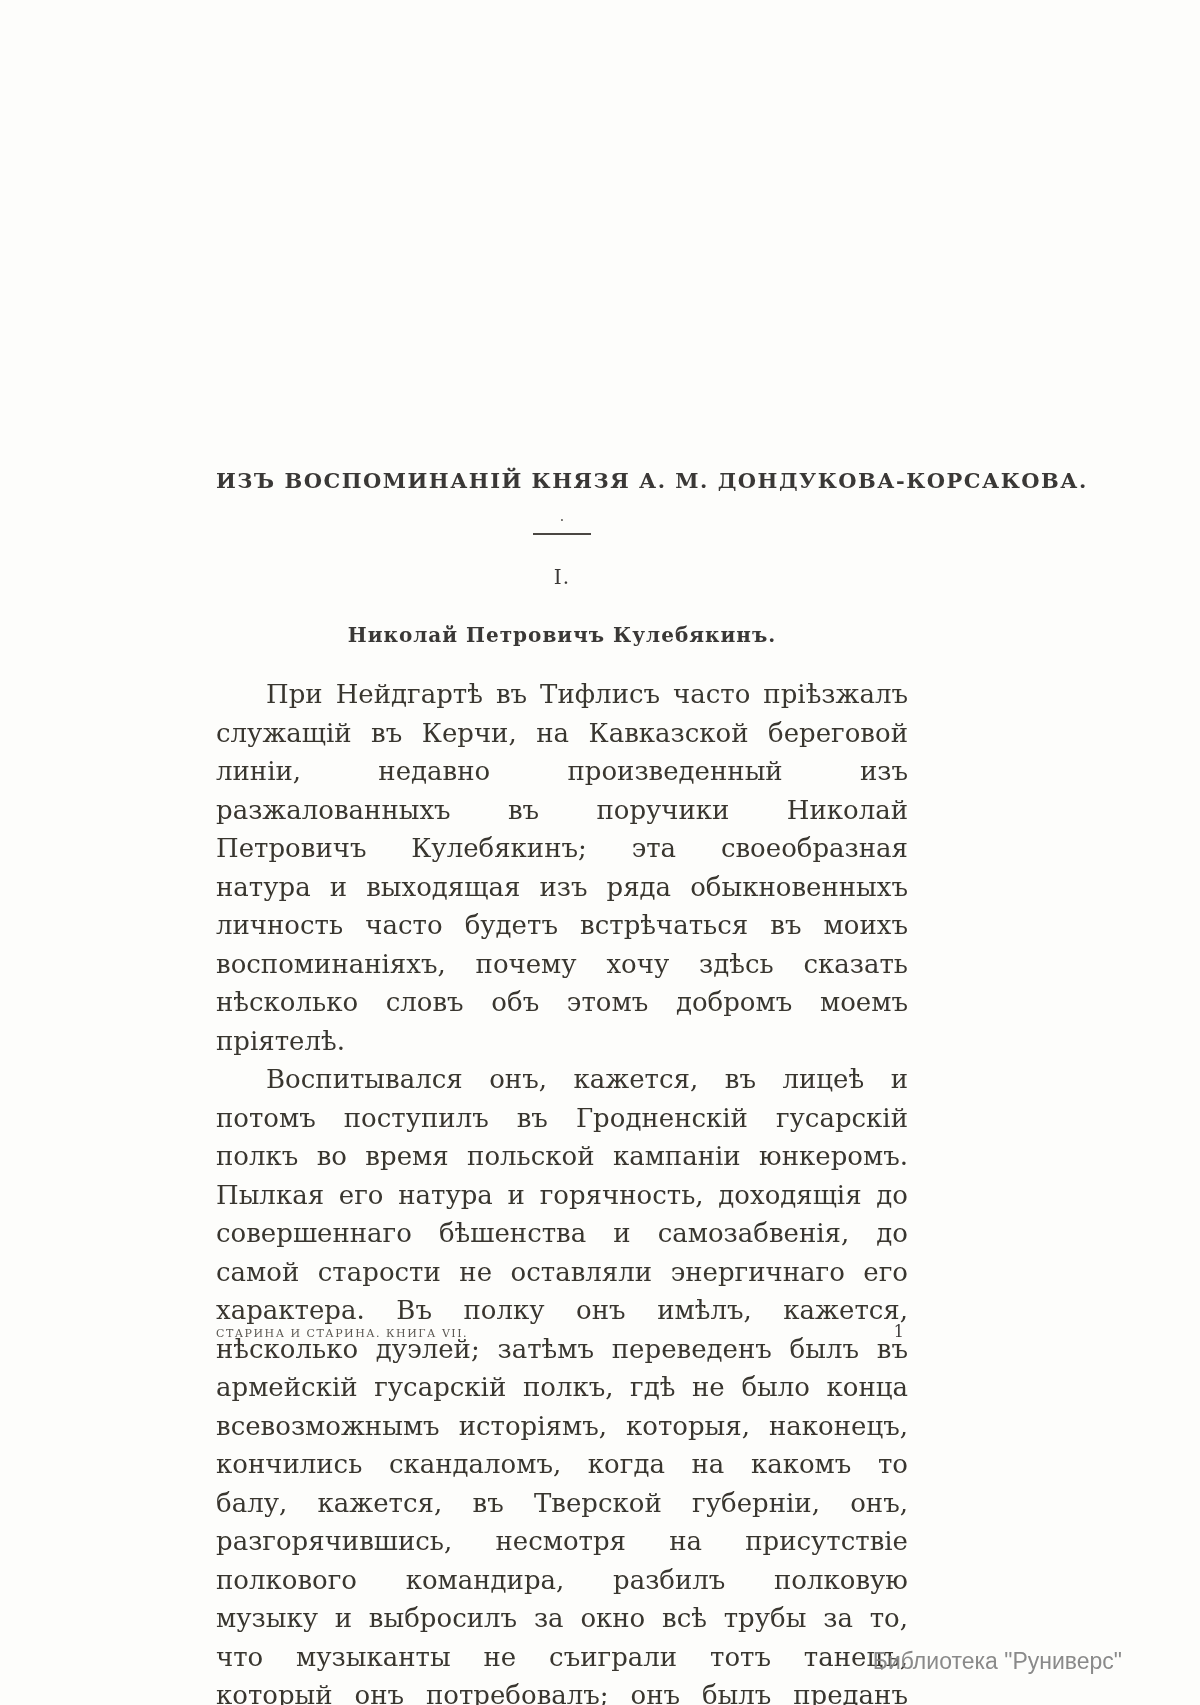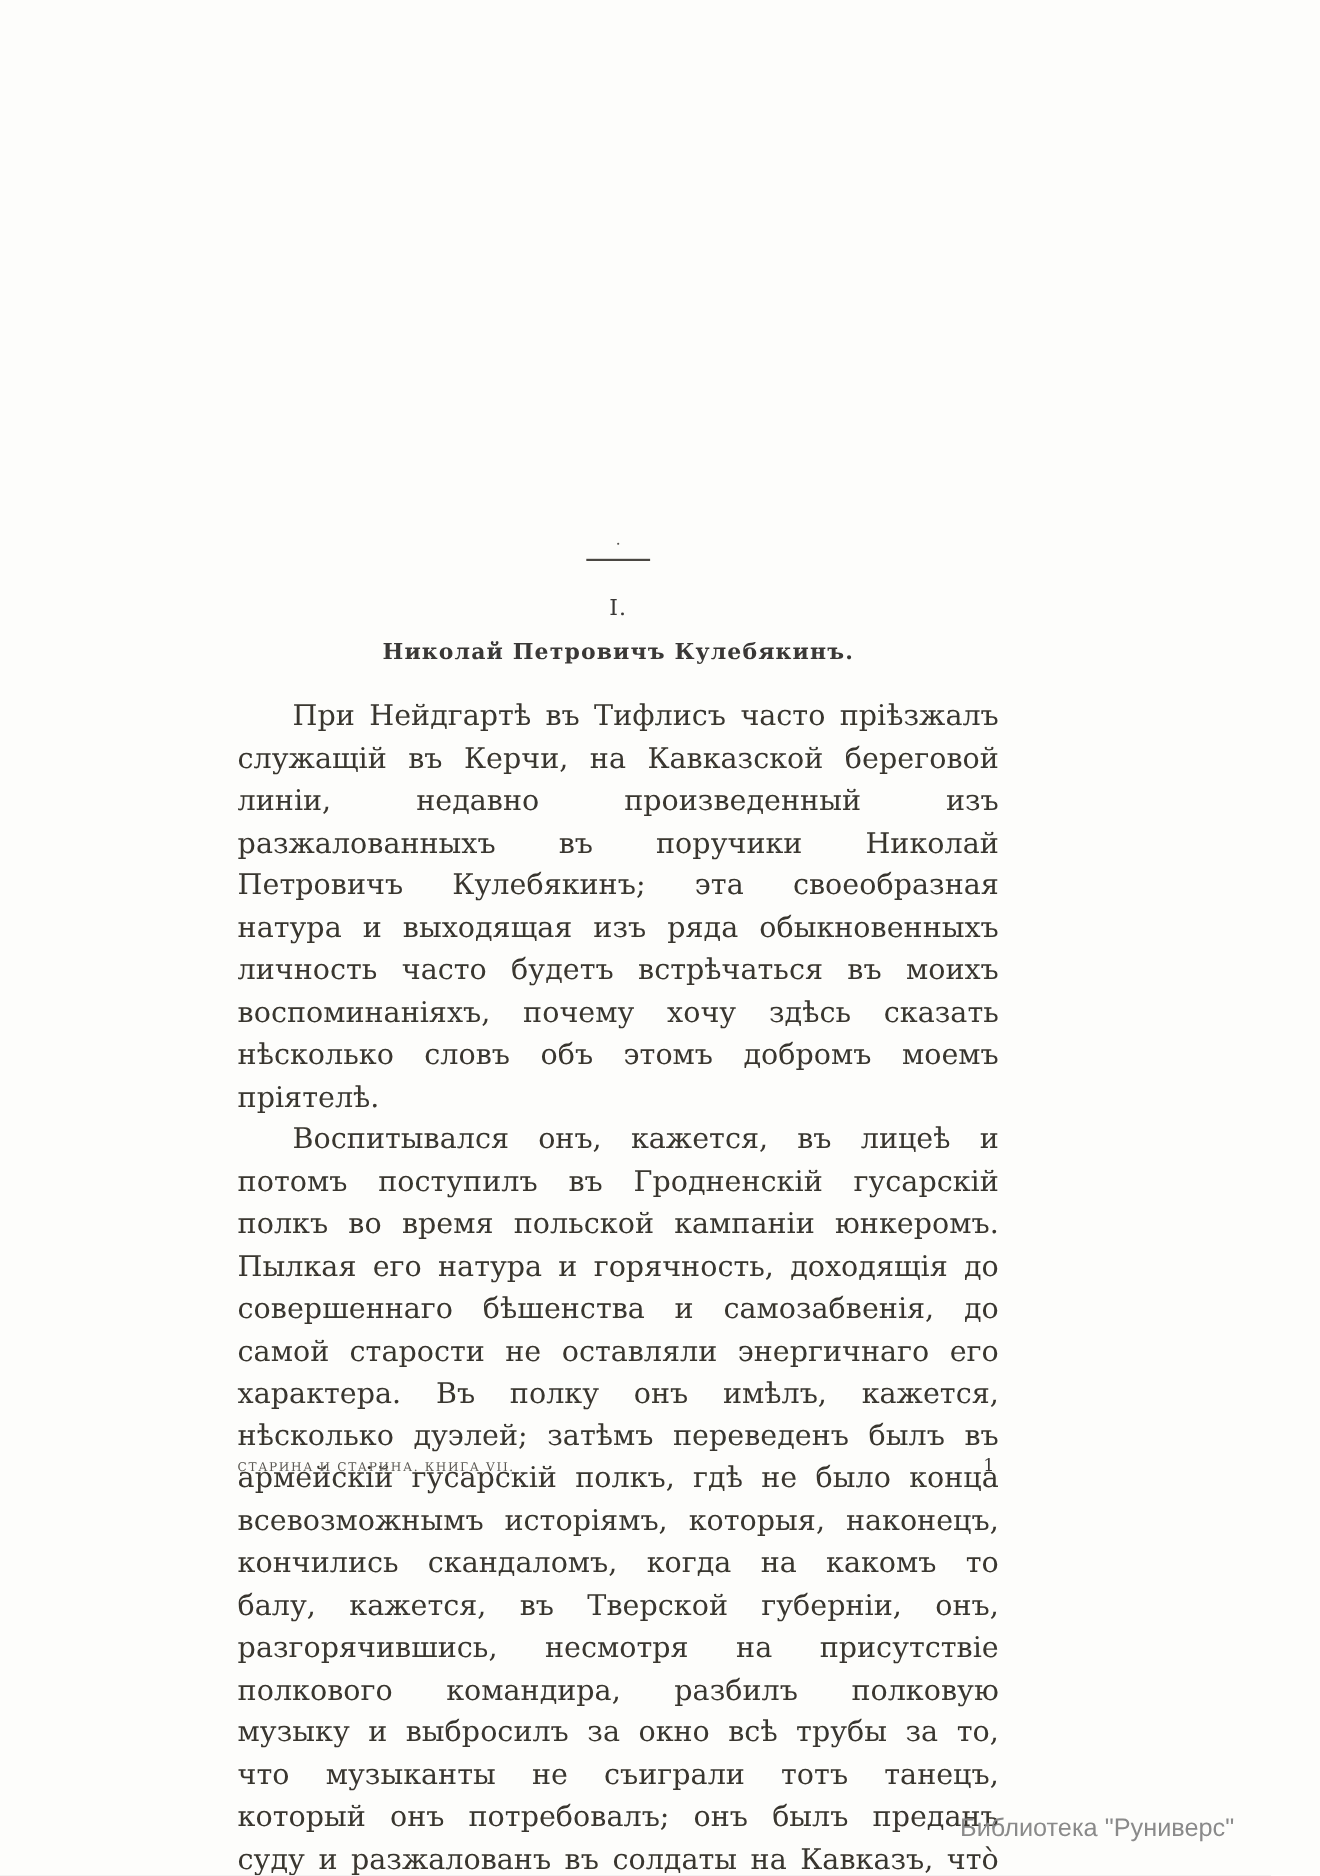--- a/index.html
+++ b/index.html
@@ -51,21 +51,21 @@
     color: #3a3836;
     margin-top: 30px;
     letter-spacing: 1px;
   }
   .chapter-title {
     text-align: center;
     font-weight: bold;
     font-size: 20px;
     letter-spacing: 1px;
     color: #3a3836;
-    margin-top: 16px;
+    margin-top: 34px;
   }
   .body-text {
     margin-top: 28px;
   }
   .body-text p {
     margin: 0;
     text-align: justify;
     text-indent: 50px;
     font-size: 26px;
     line-height: 38.5px;
@@ -100,20 +100,21 @@
     color: #8a8a8a;
   }
 </style>
 </head>
 <body>
 
 <div class="page">
 
   <div class="content">
 
+    <h1 class="doc-title">ИЗЪ ВОСПОМИНАНІЙ КНЯЗЯ А. М. ДОНДУКОВА-КОРСАКОВА.</h1>
 
     <div class="tiny-mark">·</div>
 
     <hr class="divider">
 
     <div class="section-number">I.</div>
 
     <h2 class="chapter-title">Николай Петровичъ Кулебякинъ.</h2>
 
     <div class="body-text">

